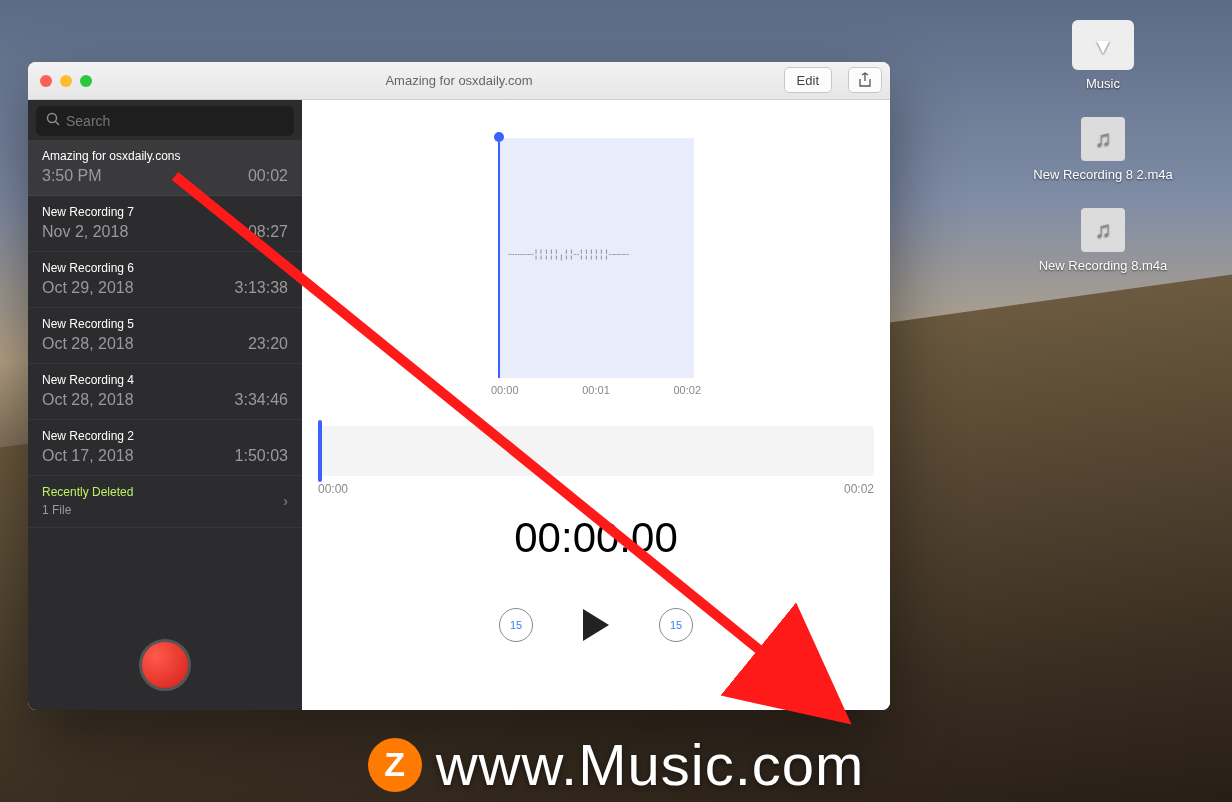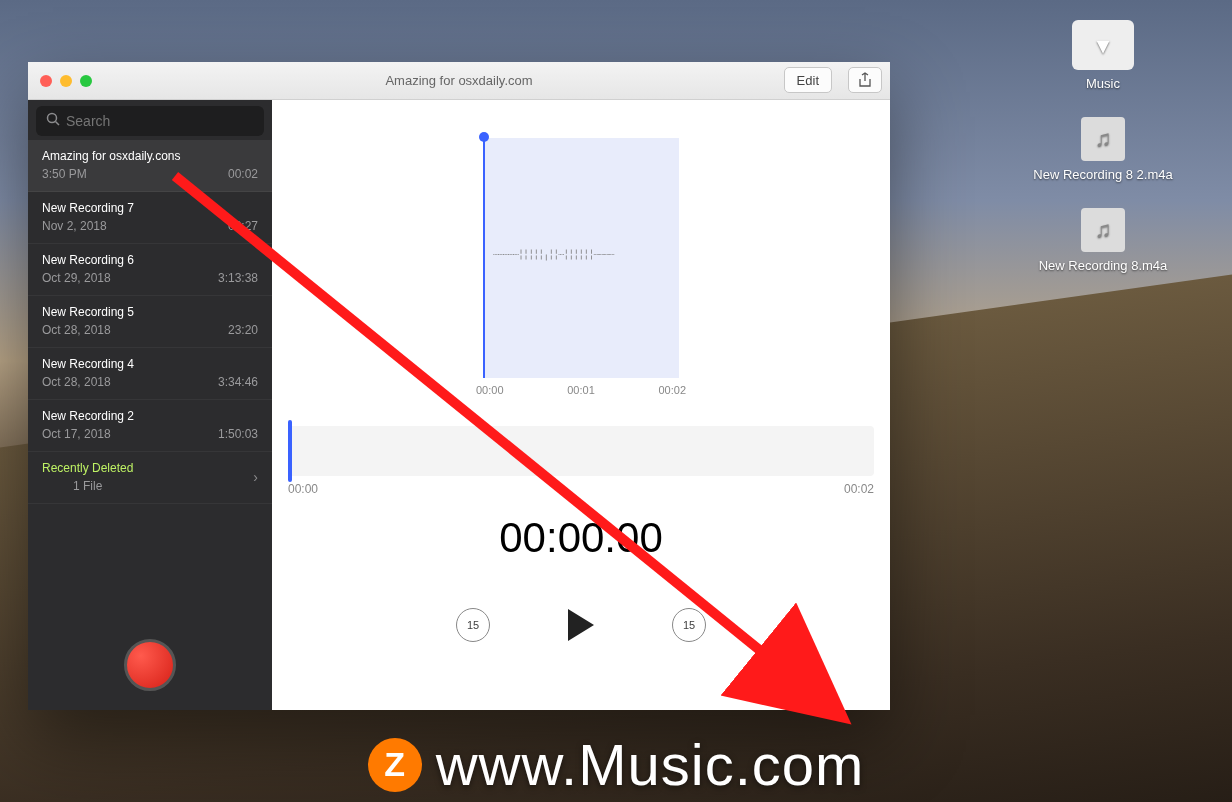--- a/index.html
+++ b/index.html
@@ -24,68 +24,68 @@
   .desktop-icons { position:absolute; top:20px; right:34px; width:190px; display:flex; flex-direction:column; align-items:center; gap:26px; z-index:3; color:#fff; font-size:13px; text-align:center; text-shadow:0 1px 2px rgba(0,0,0,.6);}
   .dicon { display:flex; flex-direction:column; align-items:center; gap:6px; cursor:default;}
   .dicon .tile { width:62px; height:50px; background:#eee; border-radius:6px; display:flex; align-items:center; justify-content:center;}
   .dicon .tile.audio { width:44px; height:44px; border-radius:4px; background:#dcdcdc;}
   .note-glyph { font-size:22px; color:#888;}
   .folder-tile span { font-size:26px;}
 
   
   #app {
     position:absolute; top:62px; left:28px; width:862px; height:648px;
-    background:#fff; border-radius:0; box-shadow:0 30px 70px rgba(0,0,0,.45);
+    background:#fff; border-radius:8px; box-shadow:0 30px 70px rgba(0,0,0,.45);
     display:flex; flex-direction:column; overflow:hidden; z-index:5;
   }
 
   .titlebar {
     height:38px; background:linear-gradient(#f3f3f3,#e6e6e6);
     border-bottom:1px solid #d0d0d0;
     display:flex; align-items:center; position:relative;
   }
   .traffic { display:flex; gap:8px; margin-left:12px;}
   .traffic span{ width:12px;height:12px;border-radius:50%; display:block;}
   .t-close{background:#ff5f57;} .t-min{background:#febc2e;} .t-max{background:#28c840;}
   .win-title{ position:absolute; left:0; right:0; text-align:center; font-size:13px; color:#666; pointer-events:none;}
   .title-right{ position:absolute; right:8px; top:5px; display:flex; gap:16px;}
   .btn-pill{ height:26px; padding:0 12px; border:1px solid #c7c7c7; border-radius:5px; background:#fcfcfc; font-size:13px; color:#444; display:flex; align-items:center; cursor:pointer;}
   .btn-pill.icononly{ width:34px; padding:0; justify-content:center;}
 
   .body { flex:1; display:flex; min-height:0;}
 
   
-  .sidebar { width:244px; background:#2c2c2e; color:#fff; display:flex; flex-direction:column;}
+  .sidebar { width:274px; background:#2c2c2e; color:#fff; display:flex; flex-direction:column;}
   .search-wrap { padding:6px 8px 4px;}
   .search { display:flex; align-items:center; gap:6px; background:#1e1e1f; border-radius:6px; height:30px; padding:0 10px; color:#8b8b8d;}
   .search input{ flex:1; background:transparent; border:none; outline:none; color:#ddd; font-size:14px;}
   .list { flex:1; overflow:hidden;}
   .row { padding:9px 14px 10px; border-bottom:1px solid rgba(255,255,255,.05); font-size:13px; cursor:pointer;}
   .row.selected{ background:#3a3a3c;}
   .row .r-title{ font-size:12px; font-weight:500; color:#fff; margin-bottom:4px;}
-  .row .meta{ display:flex; justify-content:space-between; font-size:12px; color:#9a9a9c;}
+  .row .meta{ display:flex; justify-content:space-between; font-size:16px; color:#9a9a9c;}
   .row.util .r-title{ color:#bef264;}
   .row.util{ display:flex; align-items:center; justify-content:space-between;}
-  .row.util .sub{ color:#9a9a9c; font-size:12px; margin-top:4px;text-align:center;}
+  .row.util .sub{ color:#9a9a9c; font-size:12px; margin-top:4px;}
   .chev{ color:#8a8a8c; font-size:14px;}
   .record-area{ height:90px; display:flex; align-items:center; justify-content:center;}
   .rec-btn{ width:52px;height:52px;border-radius:50%;background:radial-gradient(circle at 30% 30%,#ff5a4d,#d61f16);border:3px solid #555; cursor:pointer;}
 
   
   .main{ flex:1; background:#fff; display:flex; flex-direction:column; padding:10px 16px 0;}
   .wave-top{ flex:0 0 290px; display:flex; flex-direction:column; align-items:center; justify-content:flex-start;}
   .wave-box{ margin-top:28px; width:196px; height:240px; background:#e8ecfb; position:relative; border-left:2px solid #3a62ff;}
   .wave-box .marker-dot{ position:absolute; top:-6px; left:-6px; width:10px;height:10px;border-radius:50%; background:#3a62ff;}
   .wave-box .mini-wave{ position:absolute; top:50%; left:8px; right:8px; height:18px; transform:translateY(-50%); color:#7a7a7a; font-size:10px; letter-spacing:-1px; white-space:nowrap; overflow:hidden;}
   .tick-row{ width:210px; display:flex; justify-content:space-between; margin-top:6px; font-size:11px; color:#888;}
   .scrubber{ margin-top:26px; position:relative; height:50px; background:#f4f4f4; border-radius:4px;}
   .scrubber .handle{ position:absolute; top:-6px; bottom:-6px; left:0; width:4px; background:#3a62ff; border-radius:2px;}
   .time-row{ display:flex; justify-content:space-between; font-size:12px; color:#888; margin-top:6px;}
   .big-time{ text-align:center; font-size:42px; font-weight:400; color:#000; font-variant-numeric:tabular-nums; margin-top:18px;}
-  .controls{ display:flex; align-items:center; justify-content:center; gap:78px; margin-top:46px; margin-bottom:16px; color:#404040;}
+  .controls{ display:flex; align-items:center; justify-content:center; gap:50px; margin-top:46px; margin-bottom:16px; color:#3b82f6;}
   .ctl{ width:34px;height:34px; border-radius:50%; border:1.5px solid #888; display:flex; align-items:center; justify-content:center; font-size:11px; cursor:pointer;}
   .play{ width:0;height:0; border-left:26px solid #222; border-top:16px solid transparent; border-bottom:16px solid transparent; cursor:pointer;}
 
   
   .arrow-svg{ position:absolute; top:0; left:0; width:1232px; height:802px; z-index:50; pointer-events:none;}
 
   
   .watermark{ position:absolute; left:0; right:0; bottom:4px; z-index:60; display:flex; align-items:center; justify-content:center; gap:14px; pointer-events:none;}
   .wm-badge{ width:54px;height:54px;border-radius:50%;background:#ff7a00;color:#fff;display:flex;align-items:center;justify-content:center;font-size:34px;font-weight:700;}
   .wm-text{ font-size:58px; font-weight:500; color:#fff; text-shadow:0 2px 6px rgba(0,0,0,.5); letter-spacing:1px;}

